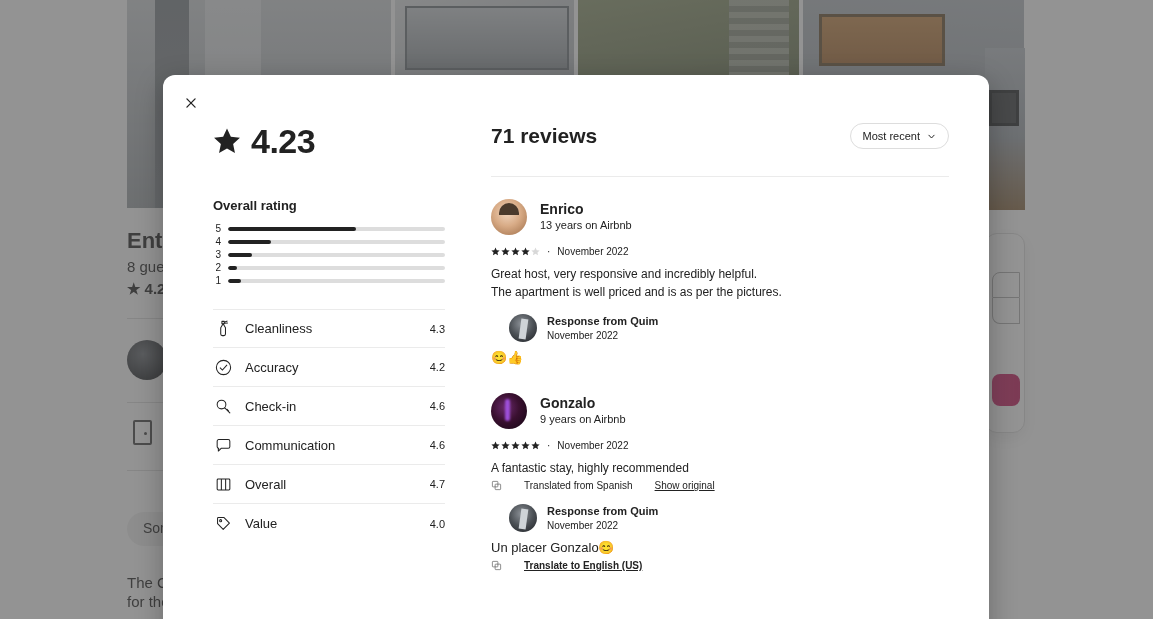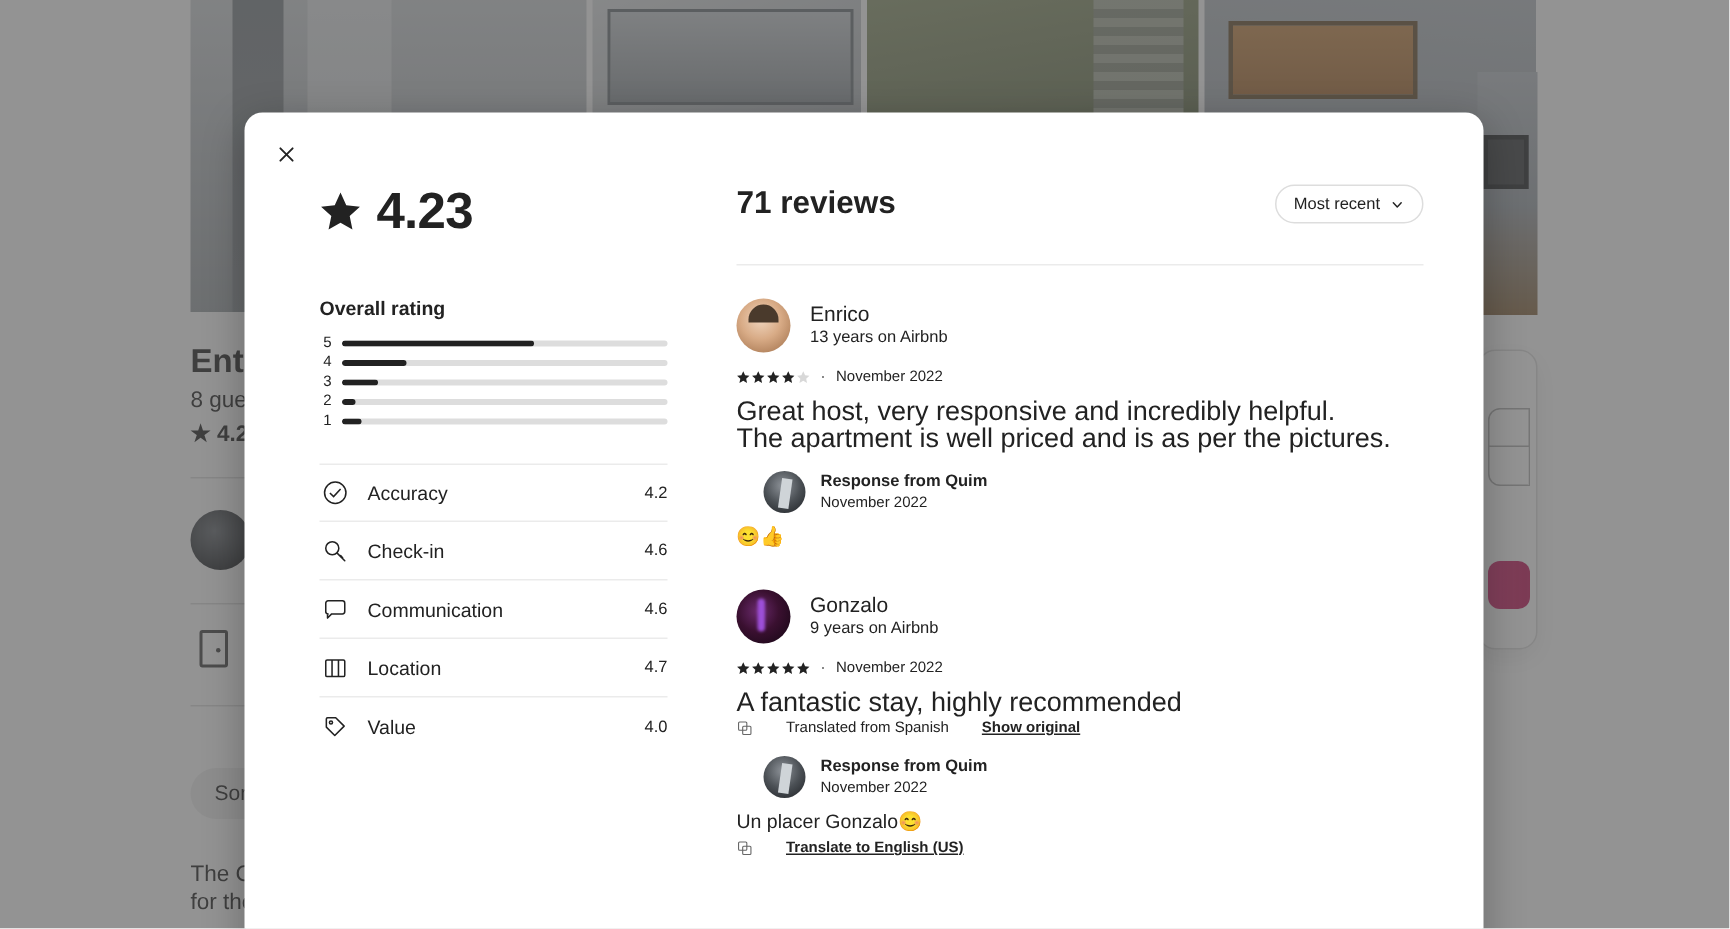--- a/index.html
+++ b/index.html
@@ -134,37 +134,37 @@
   .review { margin-bottom:26px; }
   .rev-user { display:flex; align-items:center; gap:13px; margin-bottom:11px; }
   .avatar { width:36px; height:36px; border-radius:50%; flex:0 0 36px; }
   .av-enrico { background:radial-gradient(circle at 45% 38%, #f0d5be 0%, #d8ab86 45%, #9c6b45 100%); position:relative; overflow:hidden; }
   .av-enrico::after{content:"";position:absolute;left:8px;top:4px;width:20px;height:12px;border-radius:10px 10px 0 0;background:#4a3a2c;}
   .av-gonzalo { background:radial-gradient(circle at 40% 40%, #6b2a6e 0%, #3a1030 45%, #120611 100%); position:relative; overflow:hidden; }
   .av-gonzalo::after{content:"";position:absolute;left:14px;top:6px;width:5px;height:22px;border-radius:3px;background:#9d4fd8;filter:blur(1px);}
   .av-quim { background:radial-gradient(circle at 45% 35%, #8d9298 0%, #4b5055 50%, #1d2024 100%); position:relative; overflow:hidden; }
   .av-quim::after{content:"";position:absolute;left:11px;top:5px;width:7px;height:20px;background:#cfd4d8;transform:rotate(8deg);}
 
-  .rev-name { font-size:14px; font-weight:400; color:#222; line-height:1.25; }
+  .rev-name { font-size:14px; font-weight:700; color:#222; line-height:1.25; }
   .rev-tenure { font-size:11px; color:#222; line-height:1.4;text-align:right; }
 
   .rev-meta { display:flex; align-items:center; gap:7px; margin-bottom:8px; }
   .stars { display:flex; gap:1px; }
   .star-s { width:9px; height:9px; }
   .star-s.on { color:#222; }
   .star-s.off { color:#d8d8d8; }
   .rev-date { font-size:10px; color:#222; }
   .rev-dot { font-size:10px; color:#222; }
 
-  .rev-text { font-size:18px; line-height:18px; color:#222; }
+  .rev-text { font-size:12px; line-height:18px; color:#222; }
 
   .translate-line { display:flex; align-items:center; gap:22px; margin-top:3px; font-size:10px; color:#222; }
   .translate-ic { width:11px; height:11px; flex:0 0 11px; color:#666; }
   .translate-lbl { color:#222; }
-  .translate-link { color:#222; text-decoration:underline; cursor:pointer;font-weight:bold; }
+  .translate-link { color:#222; text-decoration:underline; cursor:pointer; }
   .translate-link-strong { color:#222; text-decoration:underline; font-weight:600; cursor:pointer; }
 
   .host-resp { margin-top:13px; margin-left:18px; }
   .hr-head { display:flex; align-items:center; gap:10px; margin-bottom:7px; }
   .hr-av { width:28px; height:28px; border-radius:50%; flex:0 0 28px; }
   .hr-name { font-size:11px; font-weight:600; color:#222; line-height:1.3; }
   .hr-date { font-size:10px; color:#222; line-height:1.3; }
   .hr-text { font-size:13px; color:#222; line-height:18px; margin-left:-18px; }
   .hr-trans { margin-left:-18px; }
 </style>
@@ -257,20 +257,32 @@
           <div class="bar-row">
             <span class="bar-num">1</span>
             <span class="bar-track">
                 <span class="bar-fill" id="f4" style="width: 6%;"></span>
               </span>
           </div>
         </div>
 
         <div class="cat-list">
 
+          <div class="cat-row">
+            <span class="cat-ic">
+              <svg viewBox="0 0 24 24" width="19" height="19" fill="none" stroke="currentColor" stroke-width="1.3" stroke-linejoin="round">
+                <path d="M10 3h3v3h-3z"></path>
+                  <path d="M11.5 6l-3 5v8a2 2 0 002 2h2a2 2 0 002-2v-8l-3-5z"></path>
+                <line x1="13" y1="4" x2="17" y2="2.5"></line>
+                  <line x1="13" y1="5.5" x2="17.5" y2="5"></line>
+              </svg>
+            </span>
+            <span class="cat-name">Cleanliness</span>
+            <span class="cat-val">4.3</span>
+          </div>
 
           <div class="cat-row">
             <span class="cat-ic">
               <svg viewBox="0 0 24 24" width="19" height="19" fill="none" stroke="currentColor" stroke-width="1.3">
                 <circle cx="12" cy="12" r="9"></circle>
                   <polyline points="7.5,12.2 10.6,15.2 16.5,8.8"></polyline>
               </svg>
             </span>
             <span class="cat-name">Accuracy</span>
             <span class="cat-val">4.2</span>
@@ -299,21 +311,21 @@
           </div>
 
           <div class="cat-row">
             <span class="cat-ic">
               <svg viewBox="0 0 24 24" width="19" height="19" fill="none" stroke="currentColor" stroke-width="1.3" stroke-linejoin="round">
                 <rect x="4" y="5" width="16" height="14" rx="1.2"></rect>
                   <line x1="9.3" y1="5" x2="9.3" y2="19"></line>
                   <line x1="14.7" y1="5" x2="14.7" y2="19"></line>
               </svg>
             </span>
-            <span class="cat-name">Location</span>
+            <span class="cat-name">Overall</span>
             <span class="cat-val">4.7</span>
           </div>
 
           <div class="cat-row">
             <span class="cat-ic">
               <svg viewBox="0 0 24 24" width="19" height="19" fill="none" stroke="currentColor" stroke-width="1.3" stroke-linejoin="round">
                 <path d="M4.5 12.3V5.4a1 1 0 011-1h6.9l7.1 7.1-7.9 7.9z"></path>
                   <circle cx="8.4" cy="8.4" r="1.3"></circle>
               </svg>
             </span>

